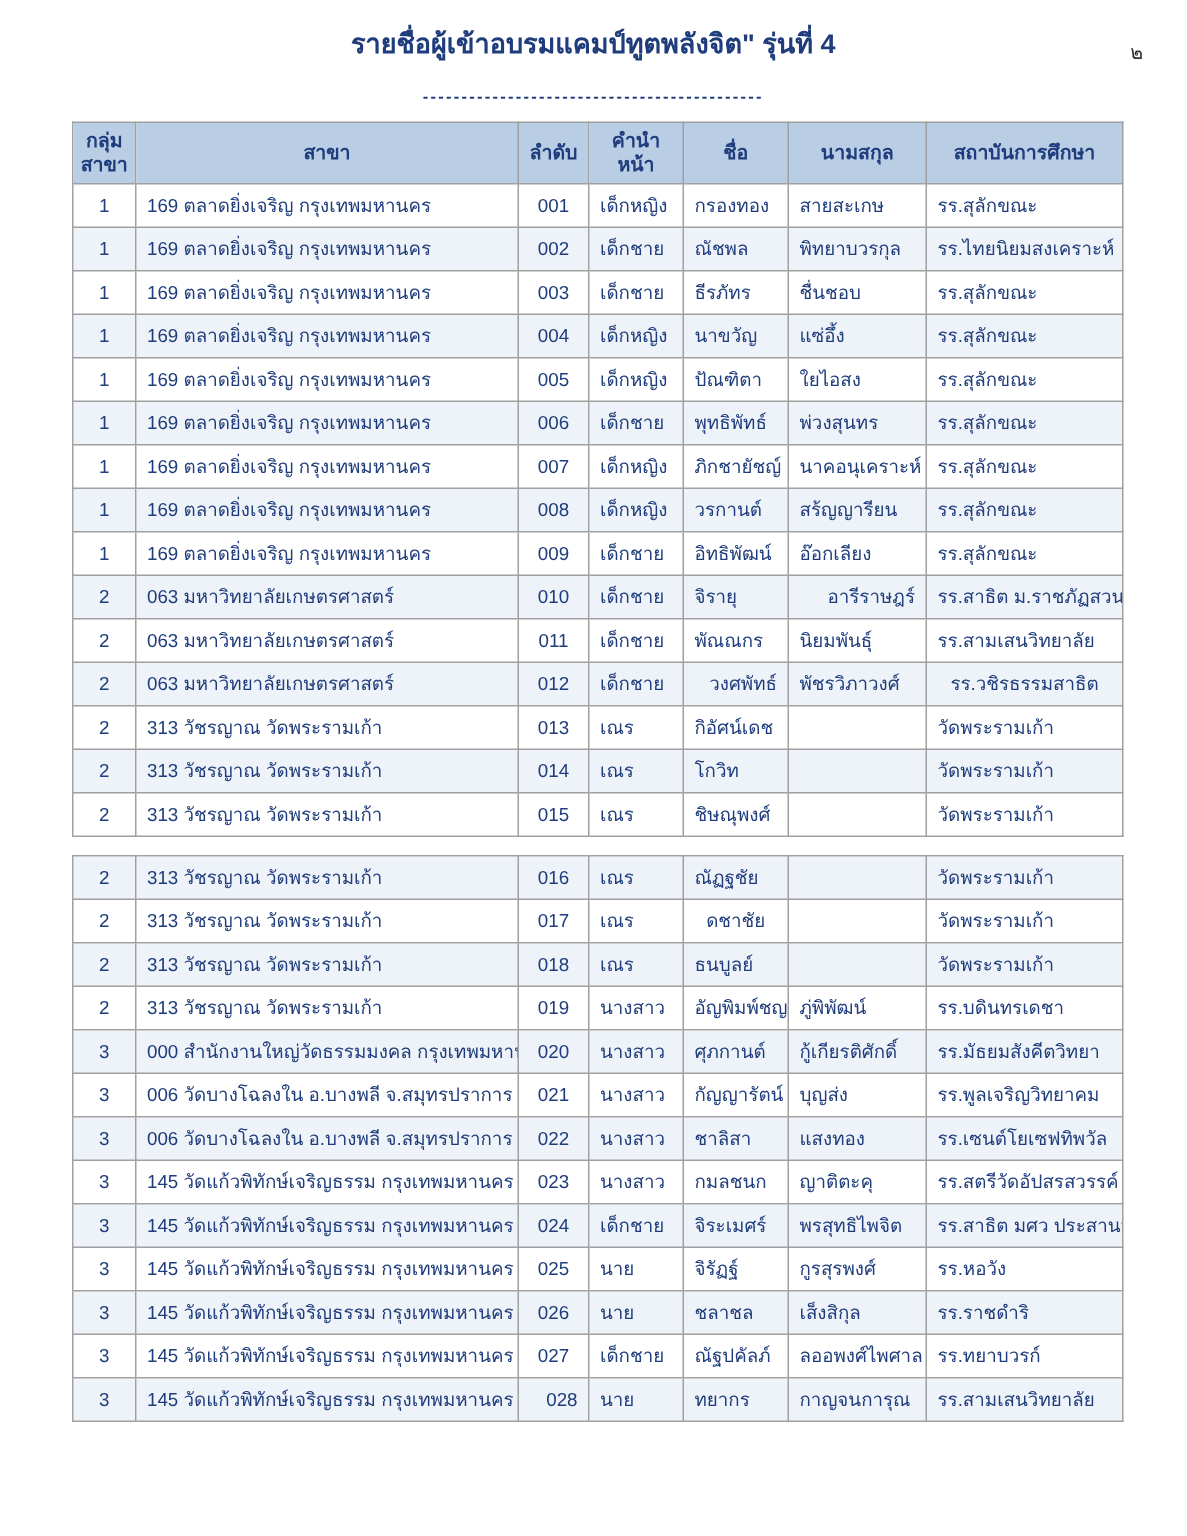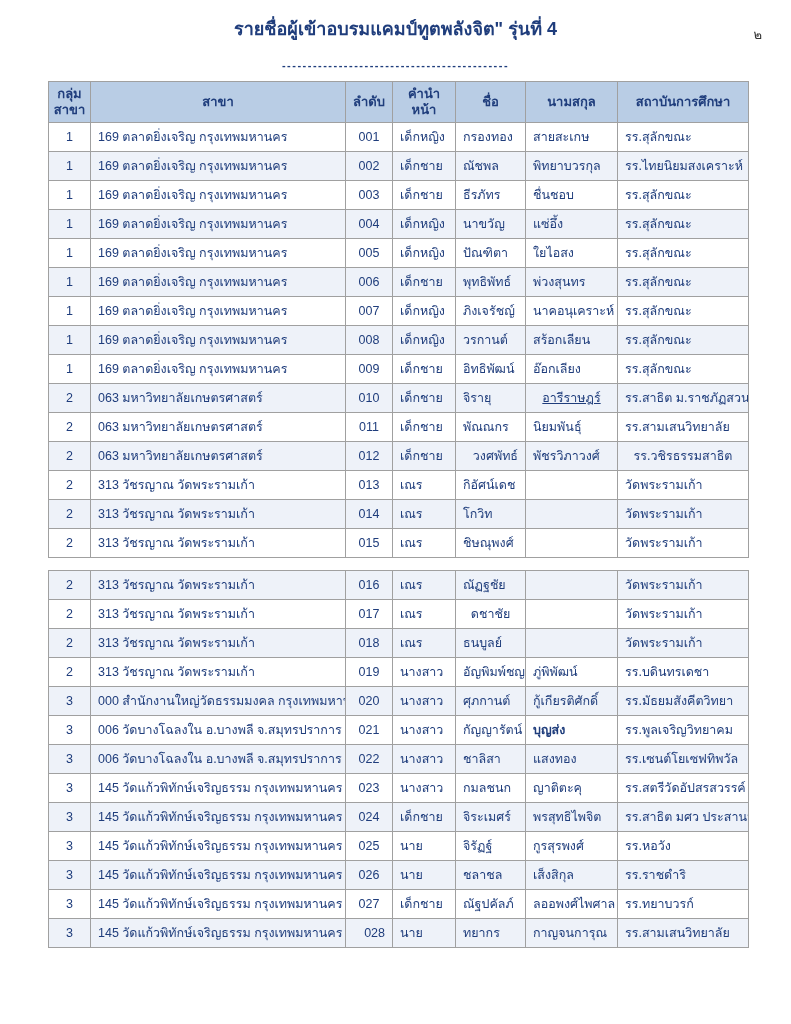--- a/index.html
+++ b/index.html
@@ -141,49 +141,49 @@
           <td style="text-align: left;">เด็กชาย</td>
           <td style="text-align: left;">พุทธิพัทธ์</td>
           <td style="text-align: left;">พ่วงสุนทร</td>
           <td style="text-align: left;">รร.สุลักขณะ</td>
         </tr>
         <tr>
           <td style="text-align: center;">1</td>
           <td style="text-align: left;">169 ตลาดยิ่งเจริญ กรุงเทพมหานคร</td>
           <td style="text-align: center;">007</td>
           <td style="text-align: left;">เด็กหญิง</td>
-          <td style="text-align: left;">ภิงเจรัชญ์</td>
+          <td style="text-align: left;">ภิกชายัชญ์</td>
           <td style="text-align: left;">นาคอนุเคราะห์</td>
           <td style="text-align: left;">รร.สุลักขณะ</td>
         </tr>
         <tr class="band">
           <td style="text-align: center;">1</td>
           <td style="text-align: left;">169 ตลาดยิ่งเจริญ กรุงเทพมหานคร</td>
           <td style="text-align: center;">008</td>
           <td style="text-align: left;">เด็กหญิง</td>
           <td style="text-align: left;">วรกานต์</td>
-          <td style="text-align: left;">สร้อกเลียน</td>
+          <td style="text-align: left;">สร้ญญารียน</td>
           <td style="text-align: left;">รร.สุลักขณะ</td>
         </tr>
         <tr>
           <td style="text-align: center;">1</td>
           <td style="text-align: left;">169 ตลาดยิ่งเจริญ กรุงเทพมหานคร</td>
           <td style="text-align: center;">009</td>
           <td style="text-align: left;">เด็กชาย</td>
           <td style="text-align: left;">อิทธิพัฒน์</td>
           <td style="text-align: left;">อ๊อกเลียง</td>
           <td class="merge-down" style="text-align: left;">รร.สุลักขณะ</td>
         </tr>
         <tr class="band">
           <td style="text-align: center;">2</td>
           <td style="text-align: left;">063 มหาวิทยาลัยเกษตรศาสตร์</td>
           <td style="text-align: center;">010</td>
           <td style="text-align: left;">เด็กชาย</td>
           <td style="text-align: left;">จิรายุ</td>
-          <td style="text-align: center; text-decoration: underline;">อารีราษฎร์</td>
+          <td style="text-align: right;">อารีราษฎร์</td>
           <td class="merge-up" style="text-align: left;">รร.สาธิต ม.ราชภัฏสวนสุนันทา</td>
         </tr>
         <tr>
           <td style="text-align: center;">2</td>
           <td style="text-align: left;">063 มหาวิทยาลัยเกษตรศาสตร์</td>
           <td style="text-align: center;">011</td>
           <td style="text-align: left;">เด็กชาย</td>
           <td style="text-align: left;">พัณณกร</td>
           <td style="text-align: left;">นิยมพันธุ์</td>
           <td style="text-align: left;">รร.สามเสนวิทยาลัย</td>
@@ -284,21 +284,21 @@
           <td style="text-align: left;">ศุภกานต์</td>
           <td style="text-align: left;">กู้เกียรติศักดิ์</td>
           <td style="text-align: left;">รร.มัธยมสังคีตวิทยา</td>
         </tr>
         <tr>
           <td style="text-align: center;">3</td>
           <td style="text-align: left;">006 วัดบางโฉลงใน อ.บางพลี จ.สมุทรปราการ</td>
           <td style="text-align: center;">021</td>
           <td style="text-align: left;">นางสาว</td>
           <td style="text-align: left;">กัญญารัตน์</td>
-          <td style="text-align: left; font-weight: bold;">บุญส่ง</td>
+          <td style="text-align: left;">บุญส่ง</td>
           <td style="text-align: left;">รร.พูลเจริญวิทยาคม</td>
         </tr>
         <tr class="band">
           <td style="text-align: center;">3</td>
           <td style="text-align: left;">006 วัดบางโฉลงใน อ.บางพลี จ.สมุทรปราการ</td>
           <td style="text-align: center;">022</td>
           <td style="text-align: left;">นางสาว</td>
           <td style="text-align: left;">ชาลิสา</td>
           <td style="text-align: left;">แสงทอง</td>
           <td style="text-align: left;">รร.เซนต์โยเซฟทิพวัล</td>

